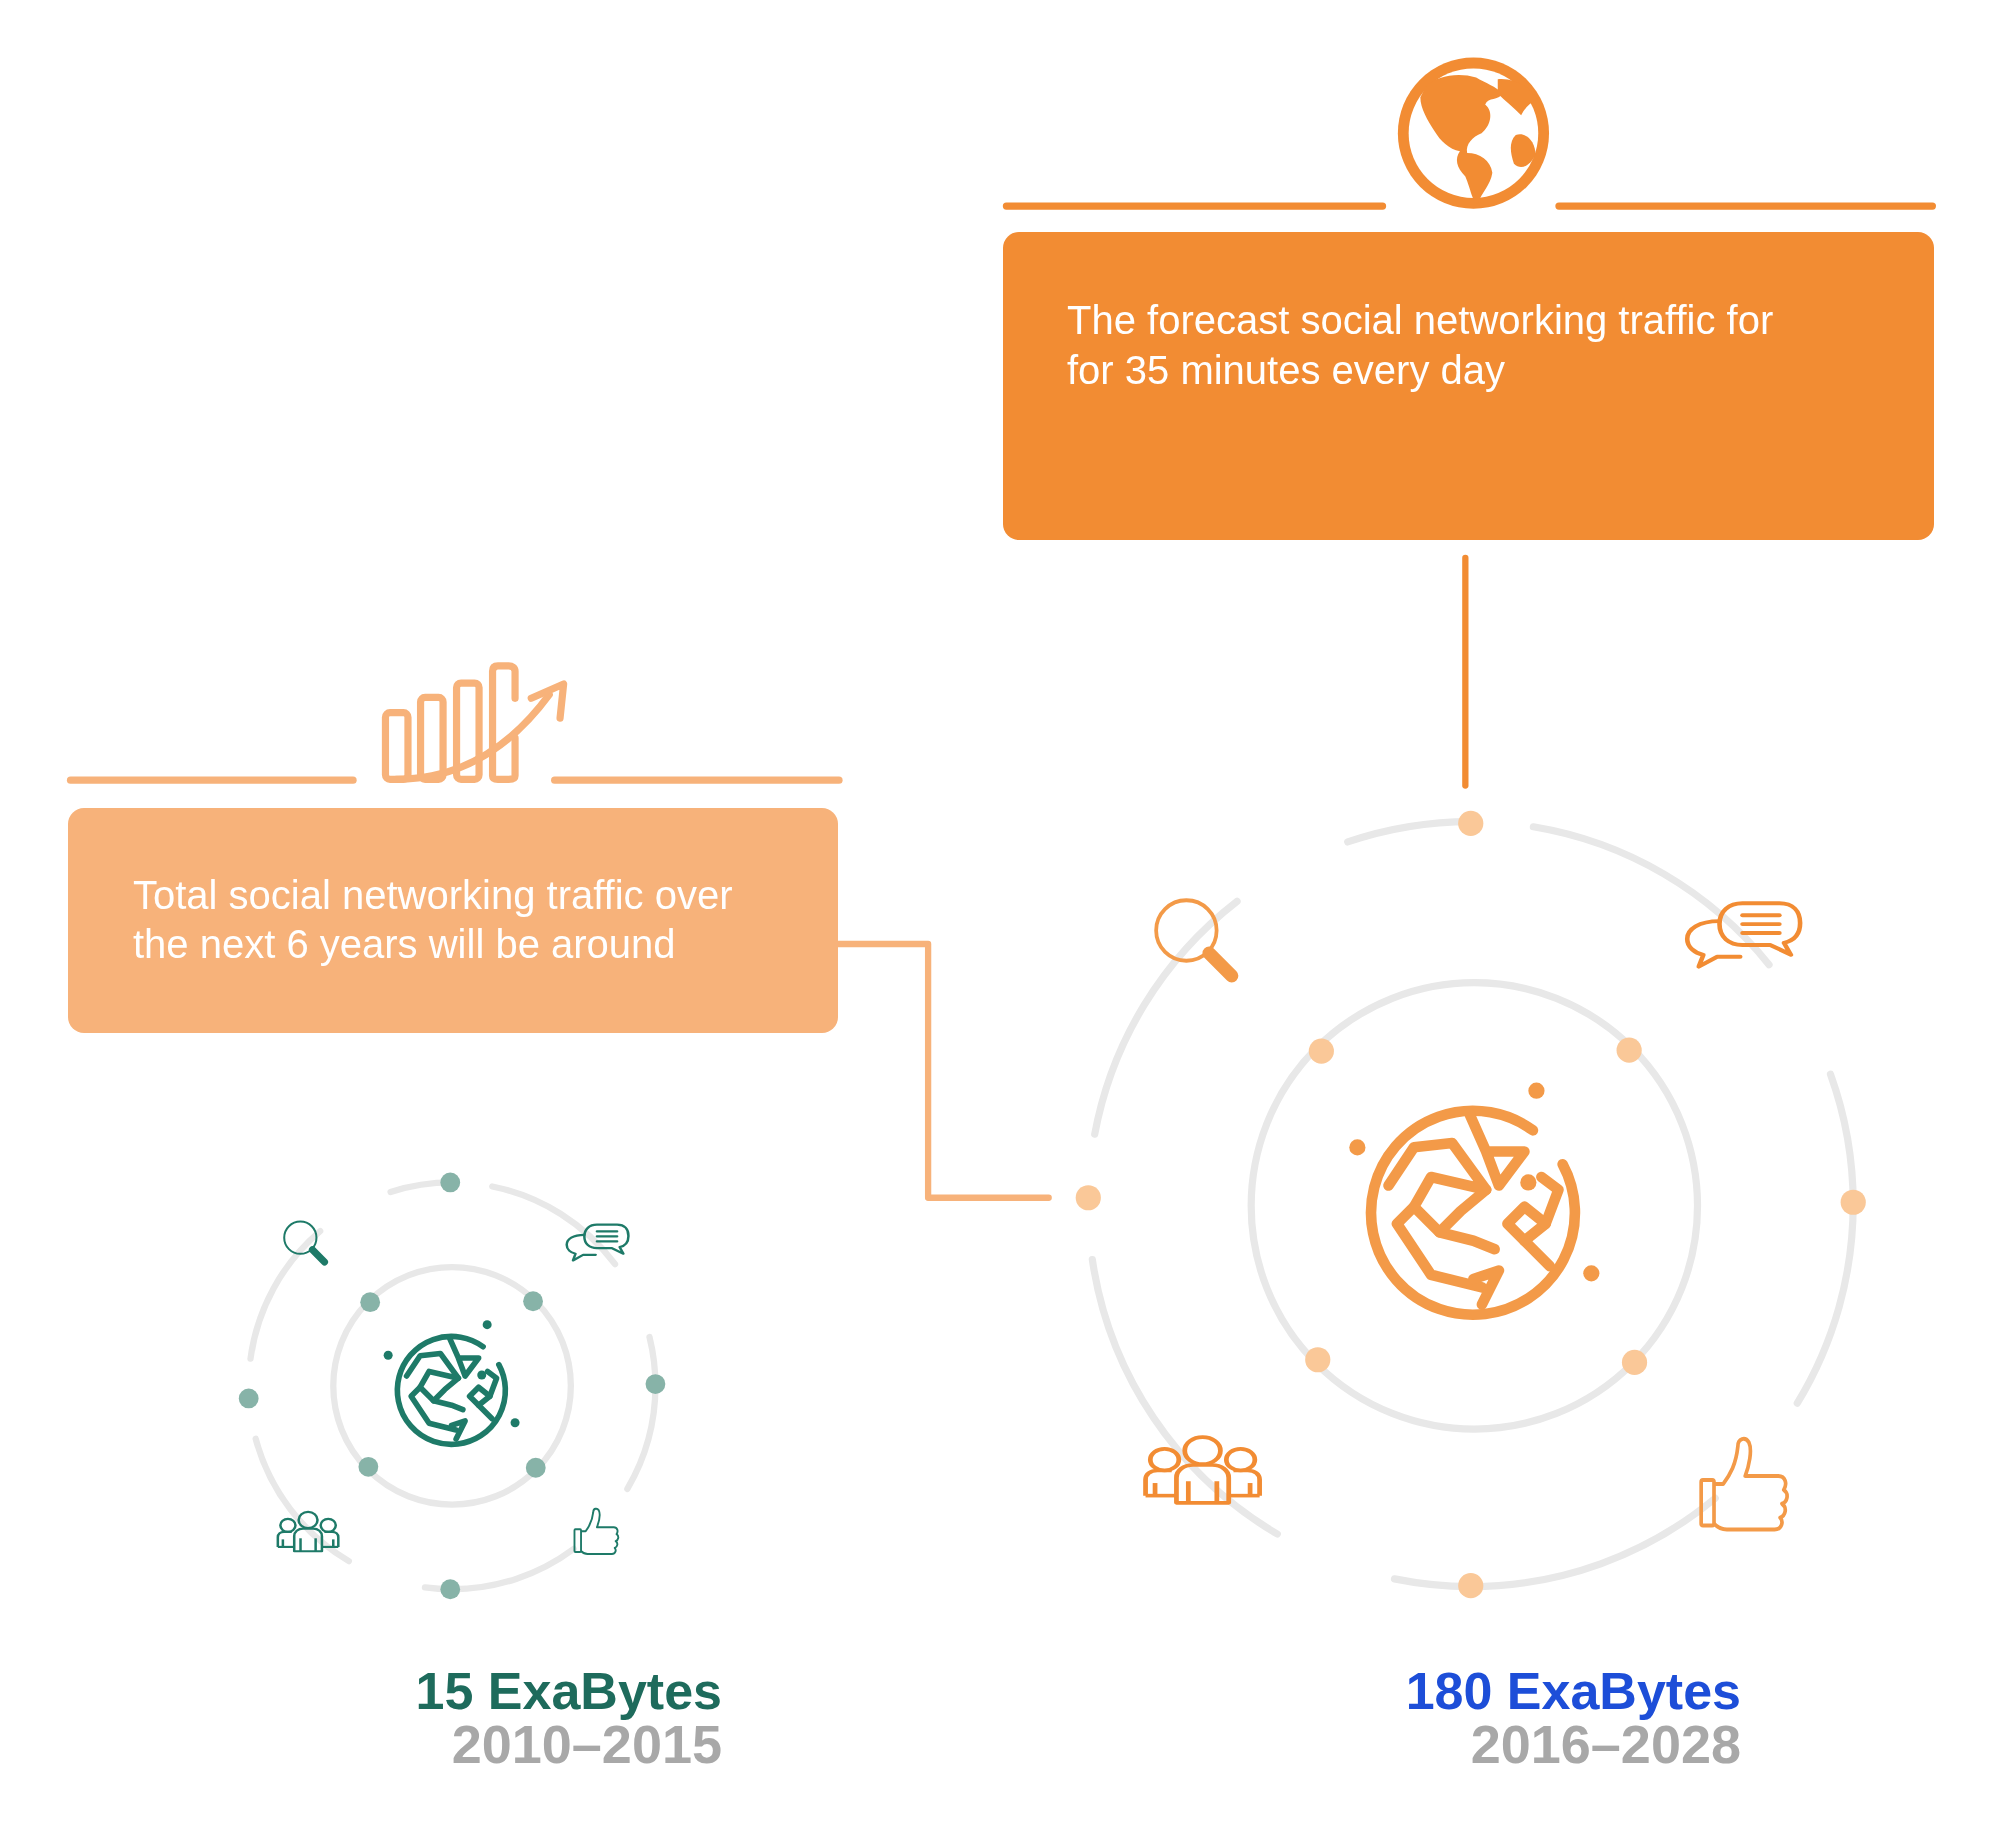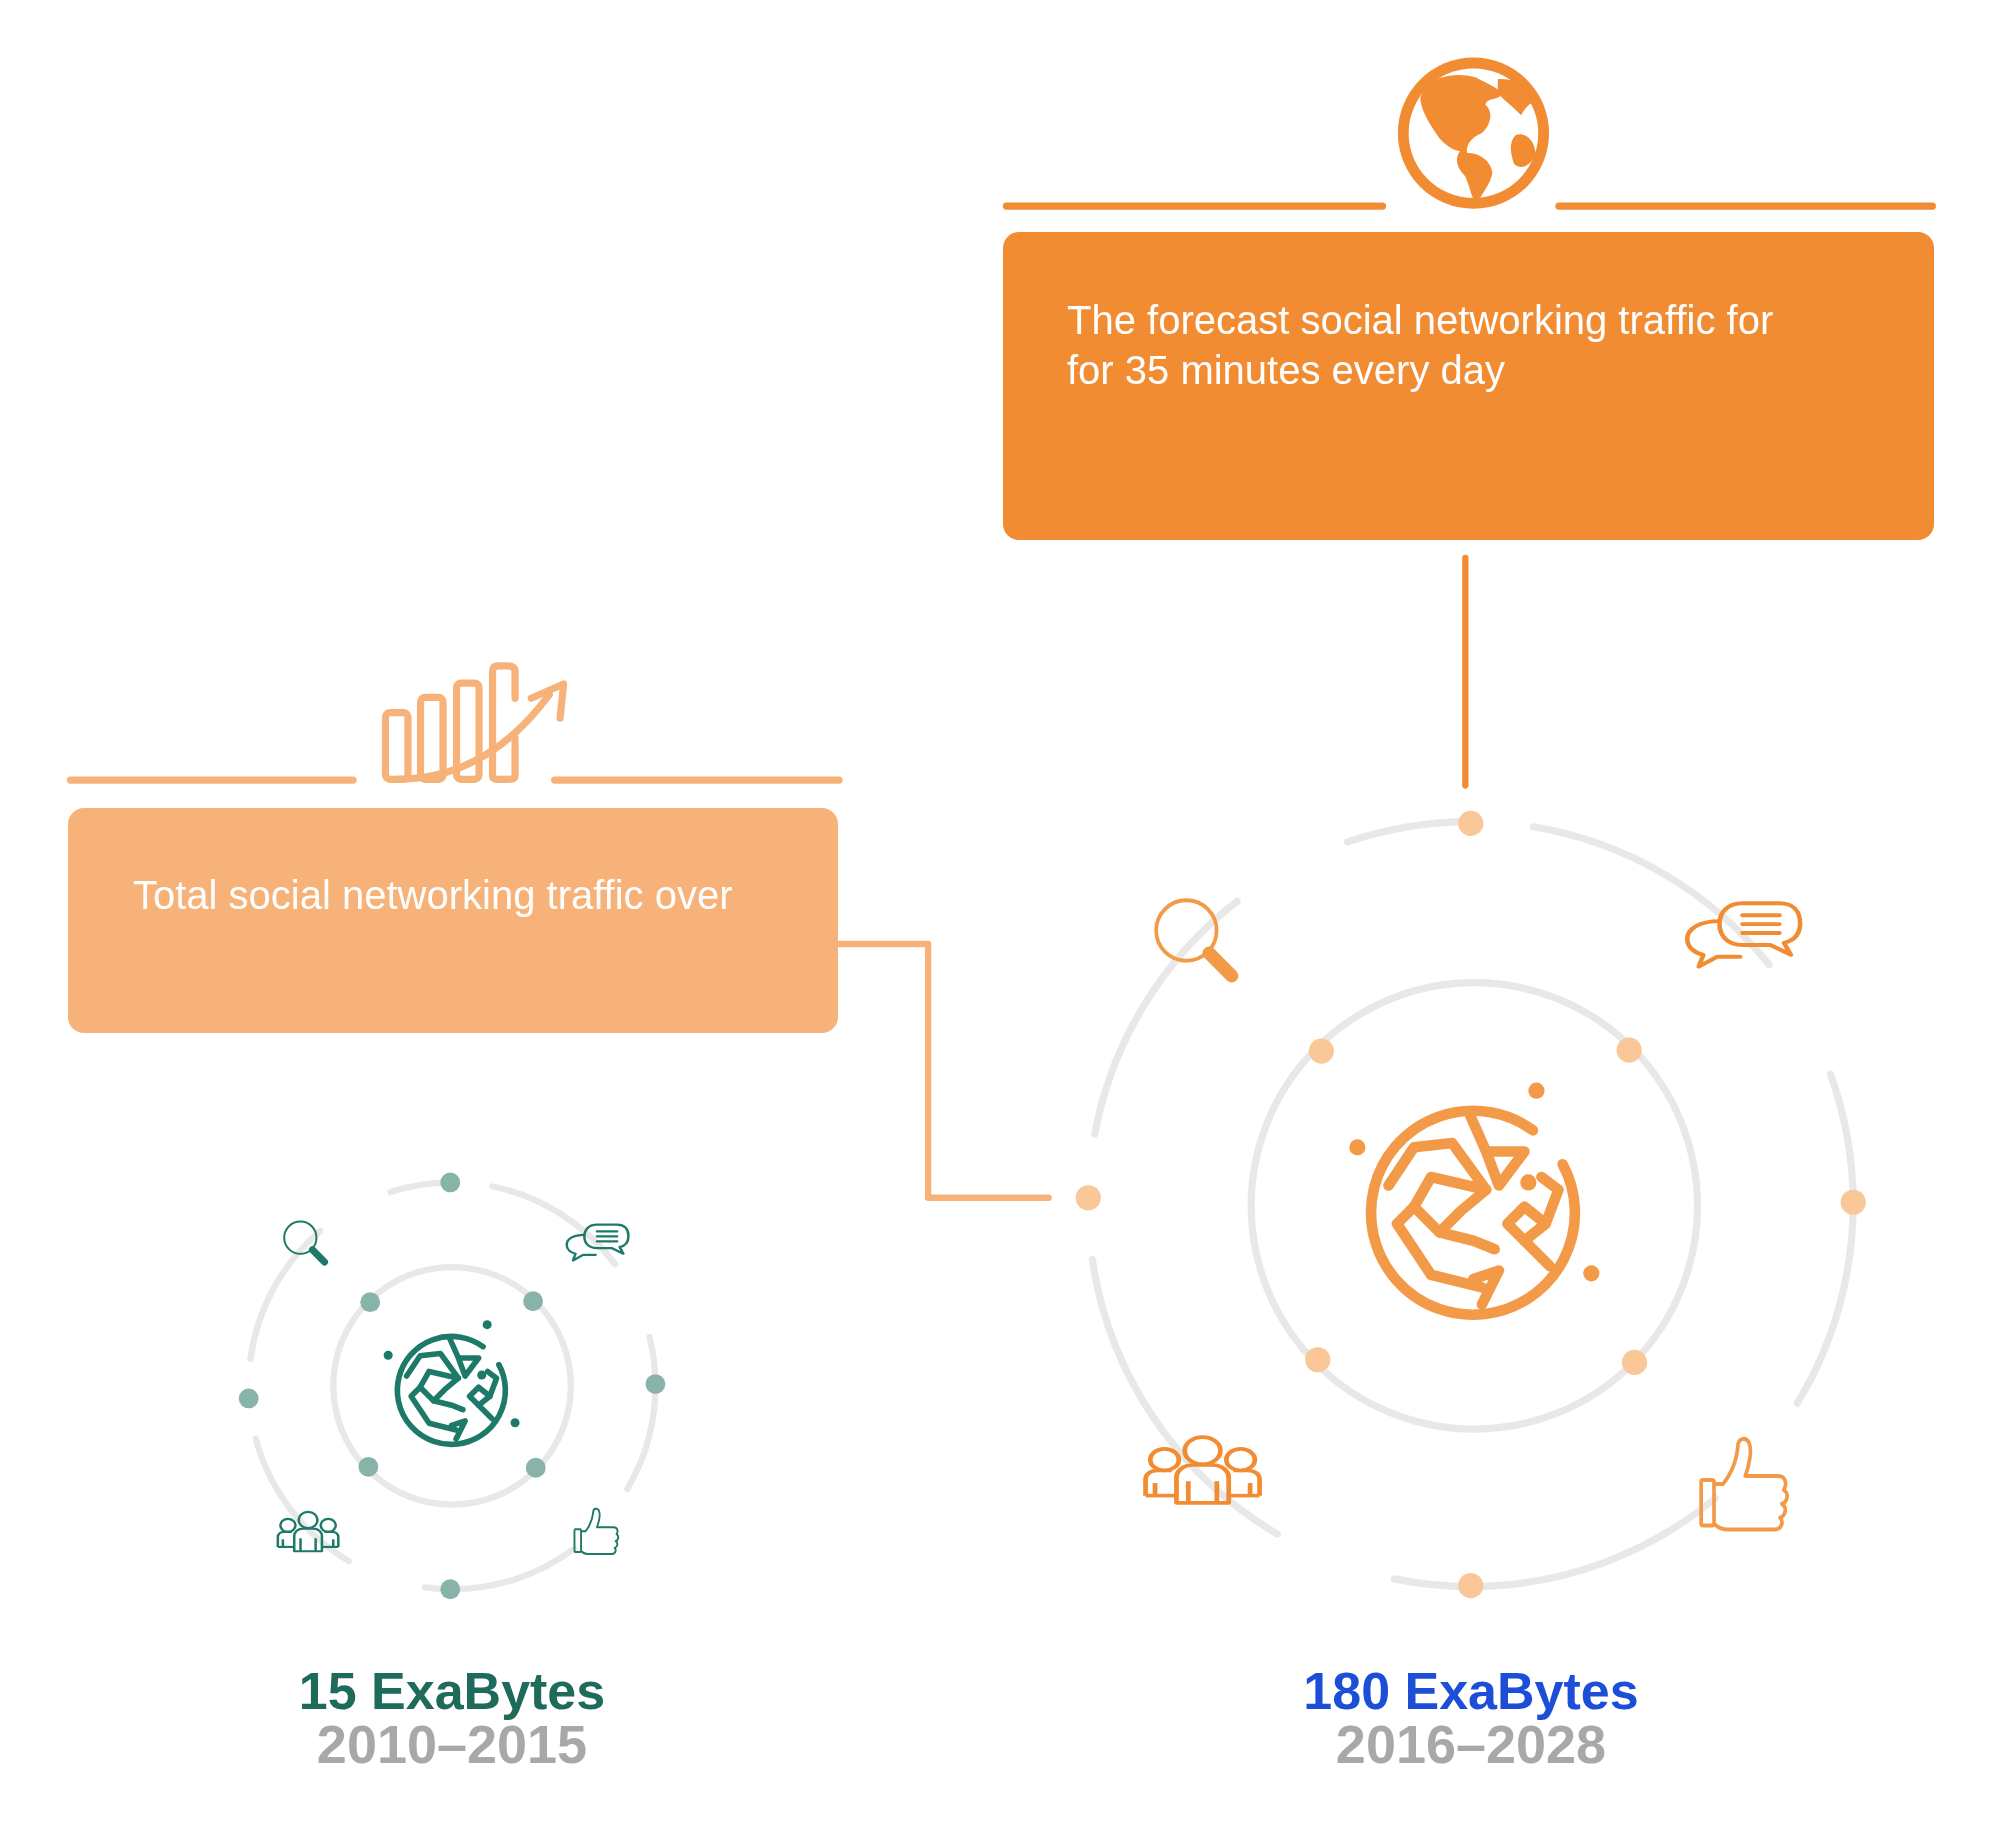--- a/index.html
+++ b/index.html
@@ -7,21 +7,21 @@
          font-family: "Liberation Sans", sans-serif; }
   svg.canvas { position: absolute; left: 0; top: 0; }
   .box { position: absolute; border-radius: 16px; }
   .box-text { position: absolute; color: #ffffff; font-size: 40px; line-height: 50px;
               font-family: "Liberation Sans", sans-serif; }
   .box-text span { display: block; white-space: nowrap; }
   #top-box { left: 1003px; top: 232px; width: 931px; height: 308px; background: #F28C33; }
   #top-box .box-text { left: 64px; top: 63px; }
   #left-box { left: 68px; top: 808px; width: 770px; height: 225px; background: #F7B27A; }
   #left-box .box-text { left: 65px; top: 63px; line-height: 49px; }
-  .label { position: absolute; text-align: center; width: 540px; }
+  .label { position: absolute; text-align: right; width: 540px; }
   .label .amount { font-size: 52px; font-weight: bold; line-height: 58px; display: block; }
   .label .years { font-size: 54px; font-weight: bold; color: #A8A8A8; line-height: 49px; display: block; }
   #label-left { left: 182px; top: 1662px; }
   #label-left .amount { color: #1E6B5C; }
   #label-right { left: 1201px; top: 1662px; }
   #label-right .amount { color: #1d4ed8; }
 </style>
 </head>
 <body>
 
@@ -168,20 +168,21 @@
 <div id="top-box" class="box">
   <div class="box-text">
     <span>The forecast social networking traffic for</span>
     <span>for 35 minutes every day</span>
   </div>
 </div>
 
 <div id="left-box" class="box">
   <div class="box-text">
     <span>Total social networking traffic over</span>
+    <span>the next 6 years will be around</span>
   </div>
 </div>
 
 <div id="label-left" class="label">
   <span class="amount">15 ExaBytes</span>
   <span class="years">2010–2015</span>
 </div>
 <div id="label-right" class="label">
   <span class="amount">180 ExaBytes</span>
   <span class="years">2016–2028</span>

